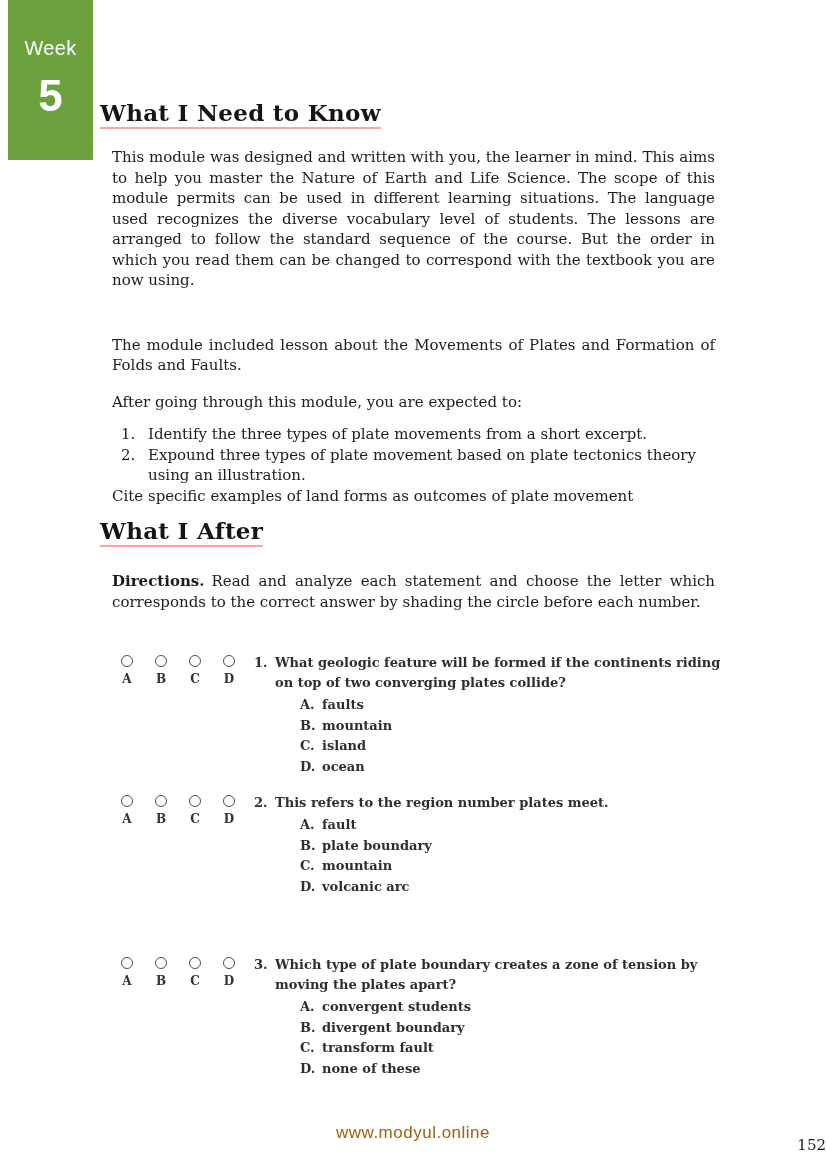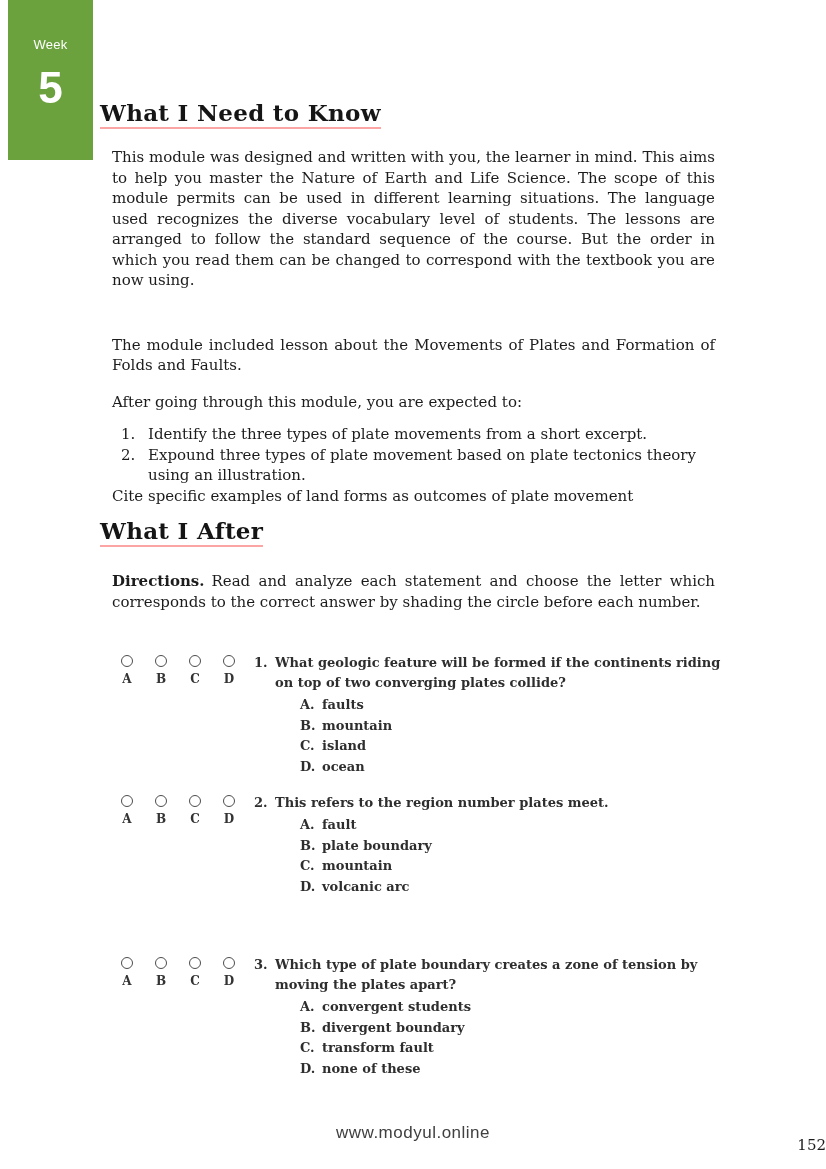--- a/index.html
+++ b/index.html
@@ -16,21 +16,21 @@
   
   .green-tab {
     position: absolute;
     left: 8px; top: 0;
     width: 85px; height: 160px;
     background: #6ba23e;
     color: #ffffff;
     text-align: center;
     font-family: "Liberation Sans", sans-serif;
   }
-  .week-label { margin-top: 37px; font-size: 13px; letter-spacing: 0.3px; }
+  .week-label { margin-top: 37px; font-size: 20px; letter-spacing: 0.3px; }
   .week-number { margin-top: 14px; font-size: 44px; font-weight: bold; line-height: 1; }
 
   
   .content { position: absolute; left: 100px; top: 0; width: 627px; }
 
   .title-wrap { margin: 0; }
   .title-wrap.first { margin-top: 100px; }
   .title-wrap.second { margin-top: 11px; }
   .sec-title {
     display: inline-block;
@@ -91,21 +91,21 @@
   
   .page-number {
     position: absolute; top: 1100px; left: 0; width: 100%;
     text-align: right; font-size: 15px; color: #1c1c1c; margin-top: 36px;
   }
   .watermark {
     position: absolute; top: 1123px; left: 0; width: 100%;
     text-align: center;
     font-family: "Liberation Sans", sans-serif;
     font-size: 17px;
-    color: #404040;
+    color: #a16207;
     letter-spacing: 0.5px;
   }
 </style>
 </head>
 <body>
 
 <div class="page">
 
   <div class="green-tab">
     <div class="week-label">Week</div>

